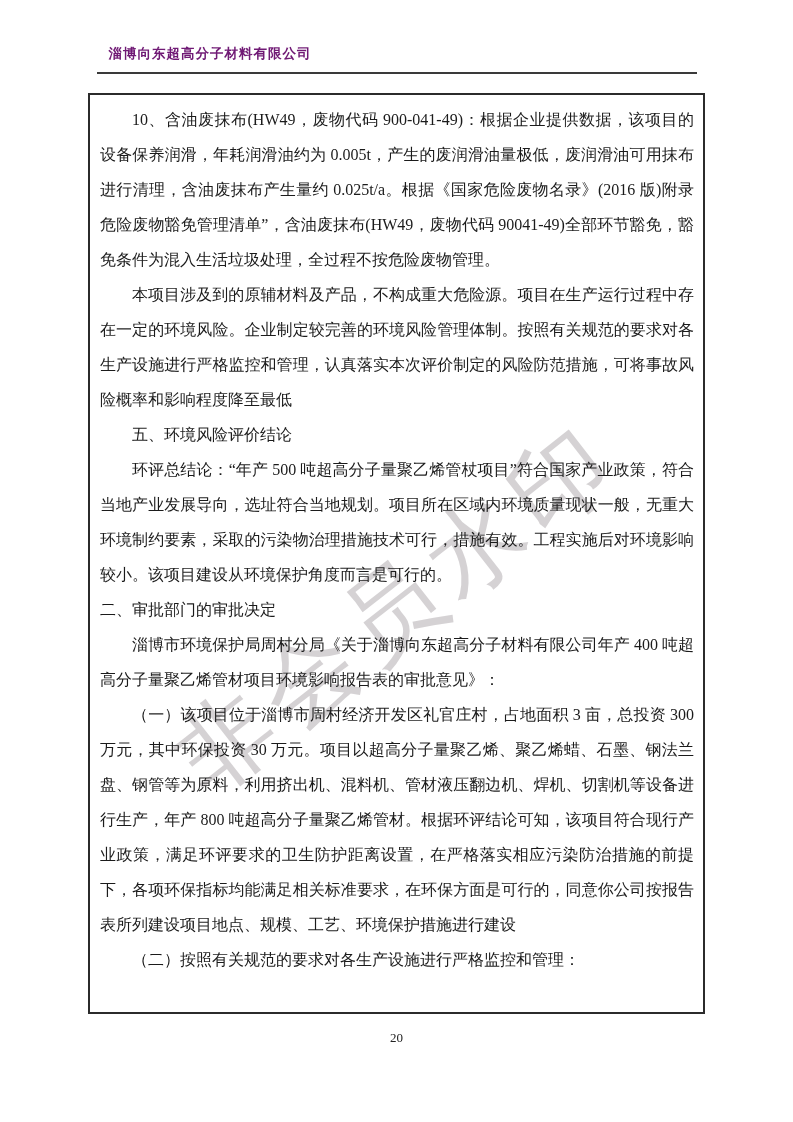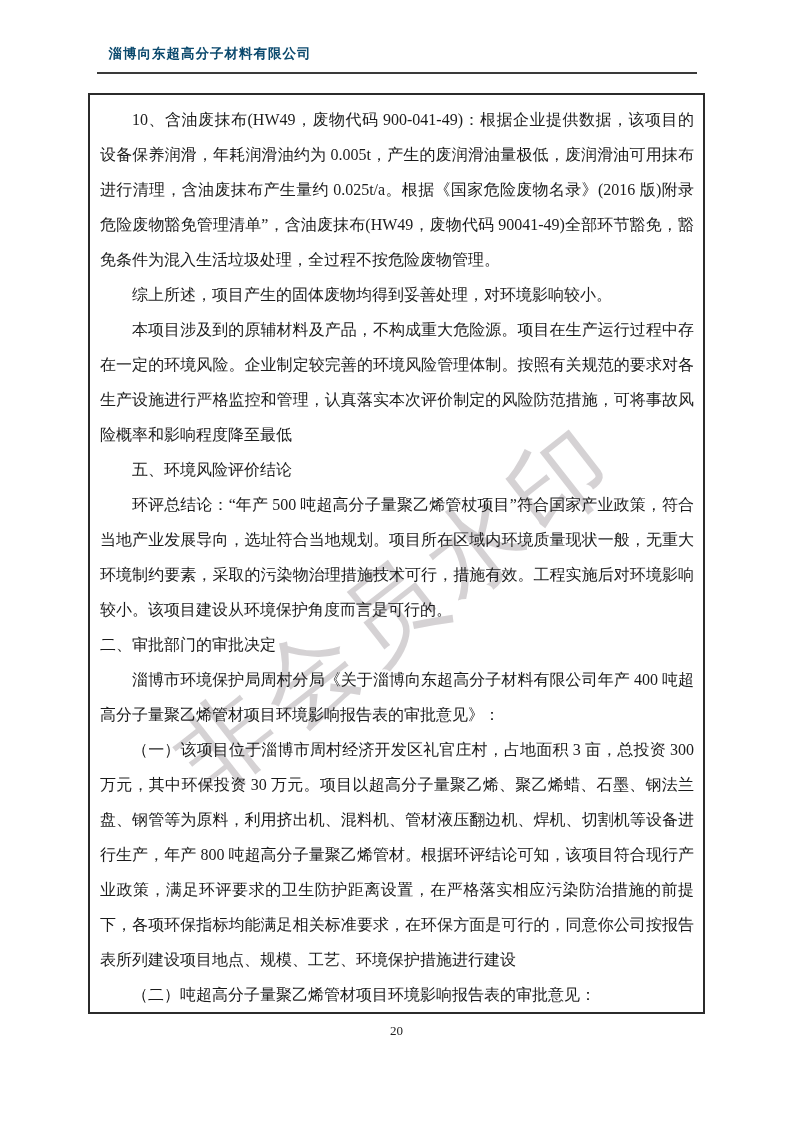--- a/index.html
+++ b/index.html
@@ -22,21 +22,21 @@
     width: 600px;
     margin: 45px auto 0 auto;
     display: flex;
     justify-content: space-between;
     align-items: flex-end;
     padding: 0 12px 9px 12px;
     border-bottom: 2px solid #3a3a3a;
     font-family: "Liberation Sans", "DejaVu Sans", sans-serif;
     font-weight: 700;
     font-size: 13.5px;
-    color: #0c4a6e;
+    color: #701a75;
     letter-spacing: 1px;
     position: relative;
     z-index: 2;
   }
   
   .content-box {
     position: relative;
     width: 617px;
     height: 921px;
     margin: 19px auto 0 auto;
@@ -64,48 +64,47 @@
     white-space: nowrap;
     color: rgba(172, 166, 169, 0.5);
     z-index: 1;
     pointer-events: none;
     user-select: none;
   }
   
   .footer {
     position: relative;
     z-index: 2;
-    margin-top: 9px;
+    margin-top: 16px;
     text-align: center;
     font-size: 13px;
     color: #222222;
   }
 </style>
 </head>
 <body>
 
 <div class="page">
 
   <div class="header">
     <span>淄博向东超高分子材料有限公司</span>
   </div>
 
   <div class="watermark">非会员水印</div>
 
   <div class="content-box">
     <div>
         <p class="indent">10、含油废抹布(HW49，废物代码 900-041-49)：根据企业提供数据，该项目的设备保养润滑，年耗润滑油约为 0.005t，产生的废润滑油量极低，废润滑油可用抹布进行清理，含油废抹布产生量约 0.025t/a。根据《国家危险废物名录》(2016 版)附录危险废物豁免管理清单”，含油废抹布(HW49，废物代码 90041-49)全部环节豁免，豁免条件为混入生活垃圾处理，全过程不按危险废物管理。</p>
-        <p class="indent">综上所述，项目产生的固体废物均得到妥善处理，对环境影响较小。</p>
         <p class="indent">本项目涉及到的原辅材料及产品，不构成重大危险源。项目在生产运行过程中存在一定的环境风险。企业制定较完善的环境风险管理体制。按照有关规范的要求对各生产设施进行严格监控和管理，认真落实本次评价制定的风险防范措施，可将事故风险概率和影响程度降至最低</p>
         <p class="indent">五、环境风险评价结论</p>
         <p class="indent">环评总结论：“年产 500 吨超高分子量聚乙烯管杖项目”符合国家产业政策，符合当地产业发展导向，选址符合当地规划。项目所在区域内环境质量现状一般，无重大环境制约要素，采取的污染物治理措施技术可行，措施有效。工程实施后对环境影响较小。该项目建设从环境保护角度而言是可行的。</p>
         <p class="noindent">二、审批部门的审批决定</p>
         <p class="indent">淄博市环境保护局周村分局《关于淄博向东超高分子材料有限公司年产 400 吨超高分子量聚乙烯管材项目环境影响报告表的审批意见》：</p>
         <p class="indent">（一）该项目位于淄博市周村经济开发区礼官庄村，占地面积 3 亩，总投资 300 万元，其中环保投资 30 万元。项目以超高分子量聚乙烯、聚乙烯蜡、石墨、钢法兰盘、钢管等为原料，利用挤出机、混料机、管材液压翻边机、焊机、切割机等设备进行生产，年产 800 吨超高分子量聚乙烯管材。根据环评结论可知，该项目符合现行产业政策，满足环评要求的卫生防护距离设置，在严格落实相应污染防治措施的前提下，各项环保指标均能满足相关标准要求，在环保方面是可行的，同意你公司按报告表所列建设项目地点、规模、工艺、环境保护措施进行建设</p>
-        <p class="indent">（二）吨超高分子量聚乙烯管材项目环境影响报告表的审批意见：</p>
+        <p class="indent">（二）按照有关规范的要求对各生产设施进行严格监控和管理：</p>
       </div>
   </div>
 
   <div class="footer">
     <span>20</span>
   </div>
 
 </div>
 
 </body></html>

